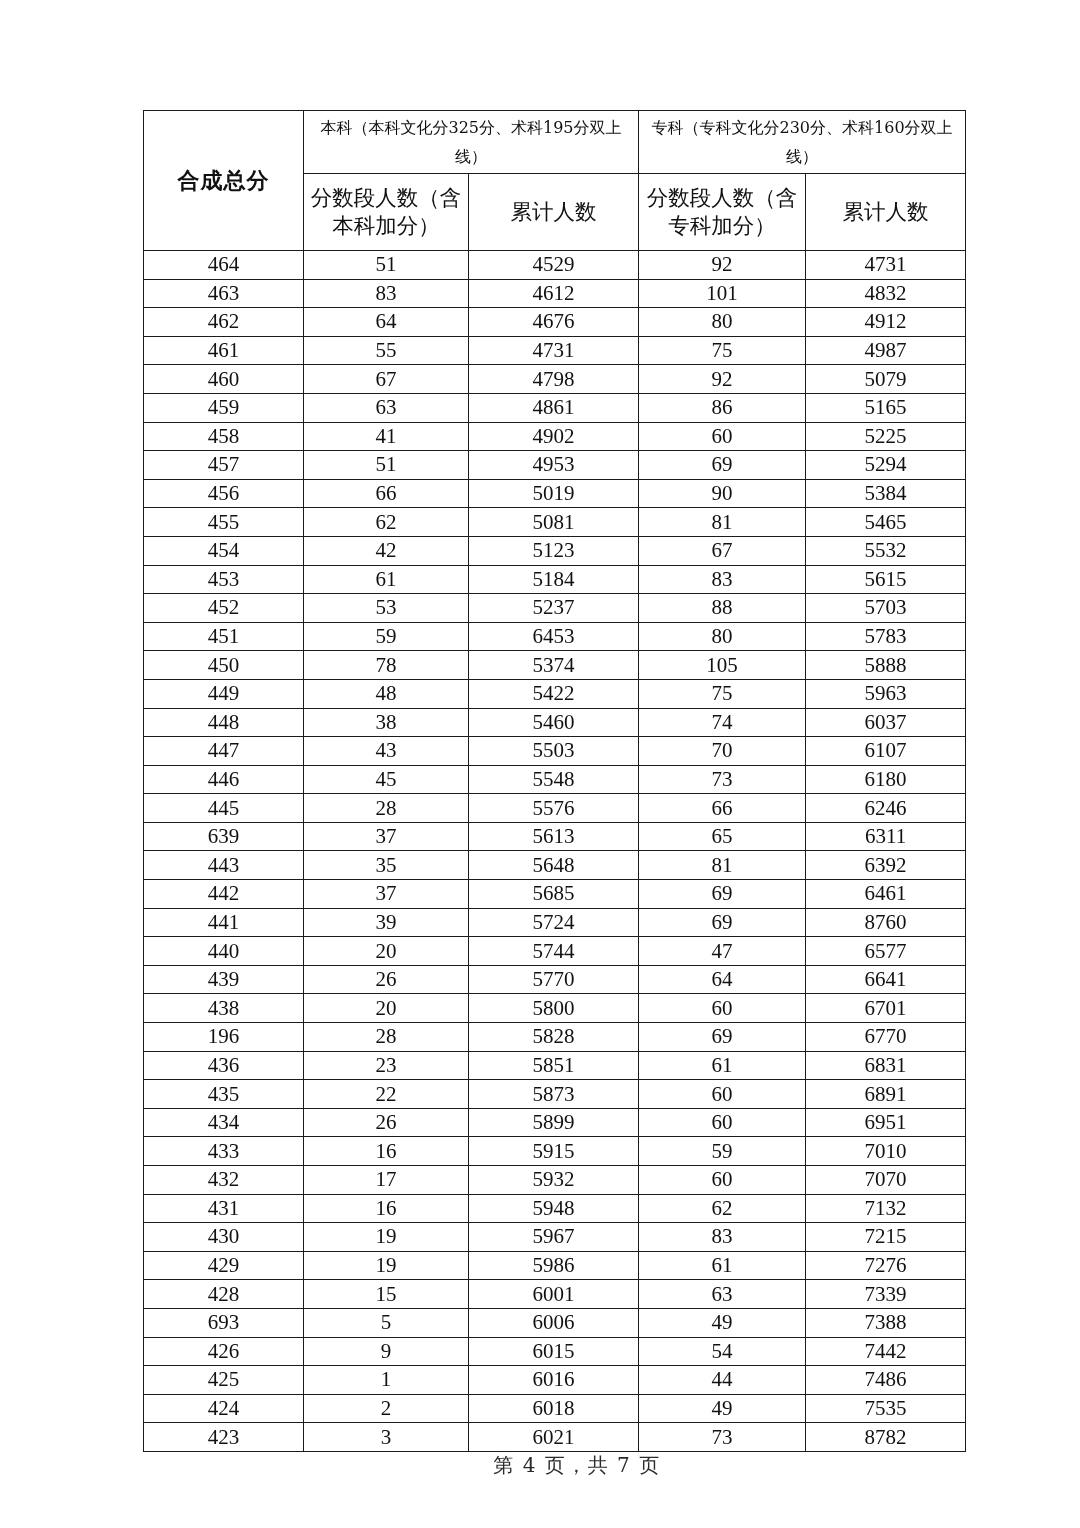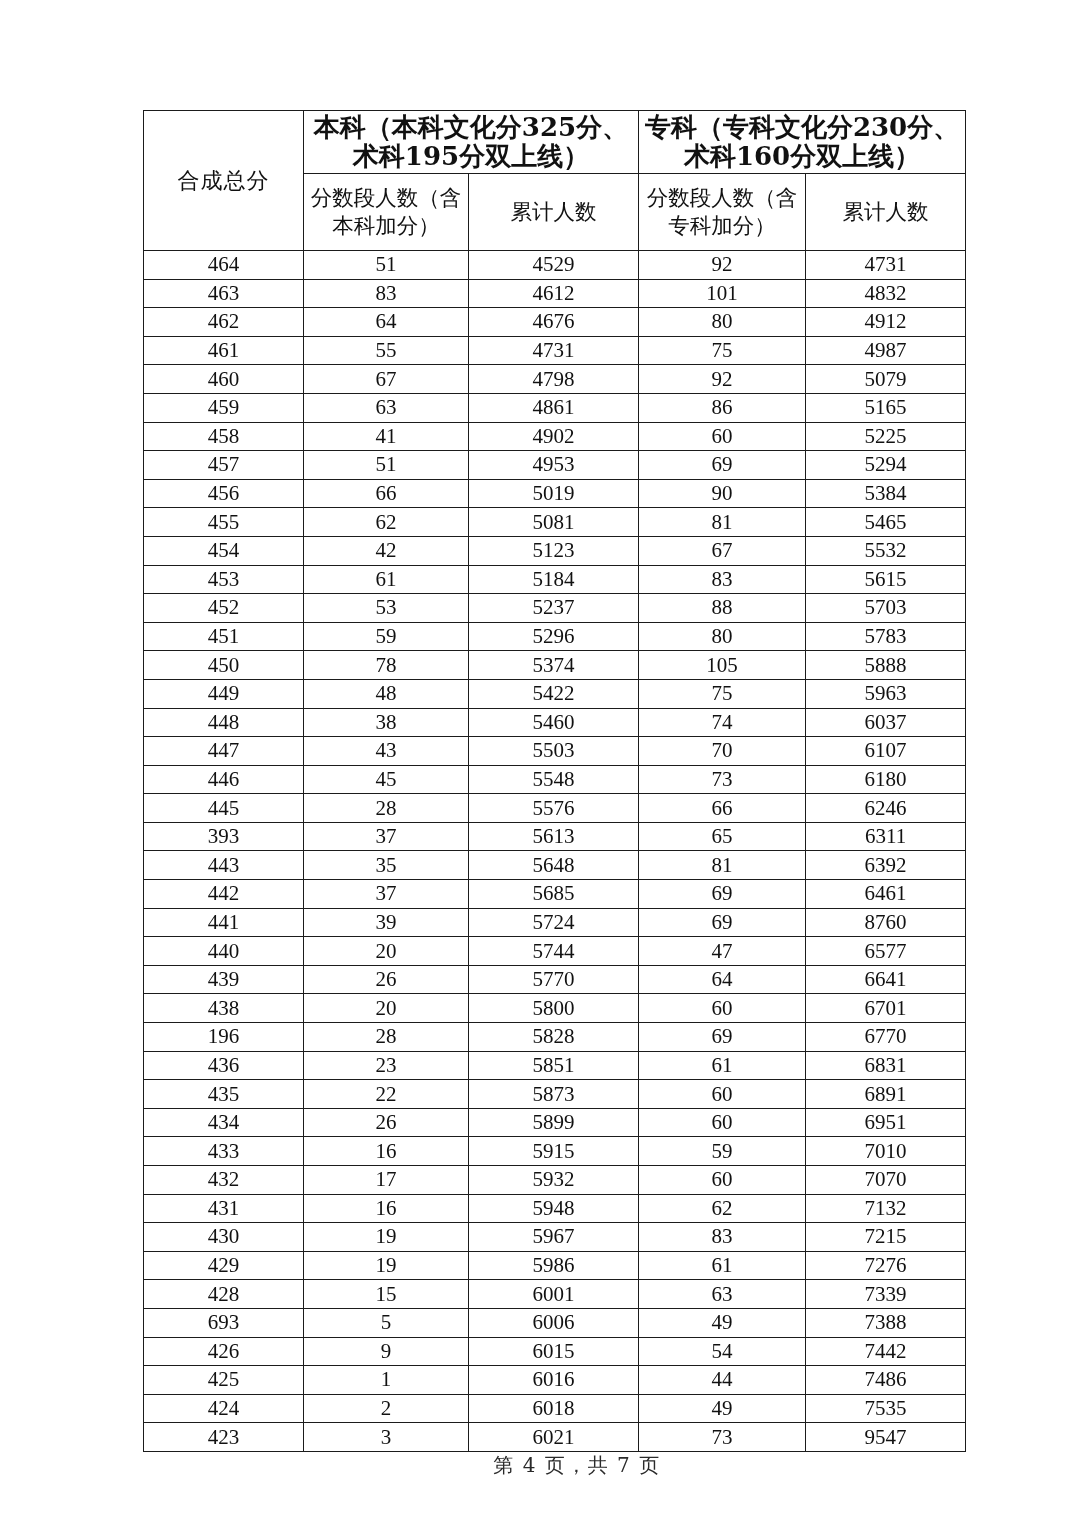--- a/index.html
+++ b/index.html
@@ -44,37 +44,37 @@
   table.score-table th,
   table.score-table td {
     border: 1.4px solid #1b1b1b;
     text-align: center;
     vertical-align: middle;
     padding: 0;
     background: #ffffff;
   }
   table.score-table thead th.grp-head {
     height: 60px;
-    font-weight: bold;
-    font-size: 26px;
+    font-weight: normal;
+    font-size: 16px;
     line-height: 29px;
     letter-spacing: 0px;
     padding: 1px 2px;
     font-family: "DejaVu Serif", "Liberation Serif", serif;
   }
   table.score-table thead th.sub-head {
     height: 74px;
     font-weight: normal;
     font-size: 21.5px;
     line-height: 28px;
     padding: 1px 4px;
     font-family: "DejaVu Serif", "Liberation Serif", serif;
   }
   table.score-table thead th.corner {
-    font-weight: normal;
+    font-weight: bold;
     font-size: 22px;
     font-family: "DejaVu Serif", "Liberation Serif", serif;
     letter-spacing: 1px;
   }
   table.score-table tbody td {
     height: 27.6px;
     font-size: 21px;
     font-family: "Liberation Serif", "DejaVu Serif", serif;
     line-height: 1;
   }
@@ -206,21 +206,21 @@
           <tr>
             <td>452</td>
             <td>53</td>
             <td>5237</td>
             <td>88</td>
             <td>5703</td>
           </tr>
           <tr>
             <td>451</td>
             <td>59</td>
-            <td>5296</td>
+            <td>6453</td>
             <td>80</td>
             <td>5783</td>
           </tr>
           <tr>
             <td>450</td>
             <td>78</td>
             <td>5374</td>
             <td>105</td>
             <td>5888</td>
           </tr>
@@ -253,21 +253,21 @@
             <td>6180</td>
           </tr>
           <tr>
             <td>445</td>
             <td>28</td>
             <td>5576</td>
             <td>66</td>
             <td>6246</td>
           </tr>
           <tr>
-            <td>393</td>
+            <td>639</td>
             <td>37</td>
             <td>5613</td>
             <td>65</td>
             <td>6311</td>
           </tr>
           <tr>
             <td>443</td>
             <td>35</td>
             <td>5648</td>
             <td>81</td>
@@ -404,21 +404,21 @@
             <td>2</td>
             <td>6018</td>
             <td>49</td>
             <td>7535</td>
           </tr>
           <tr>
             <td>423</td>
             <td>3</td>
             <td>6021</td>
             <td>73</td>
-            <td>9547</td>
+            <td>8782</td>
           </tr>
         </tbody>
     </table>
   </div>
 
   <div class="footer">第 4 页，共 7 页</div>
 
 </div>
 
 </body></html>

